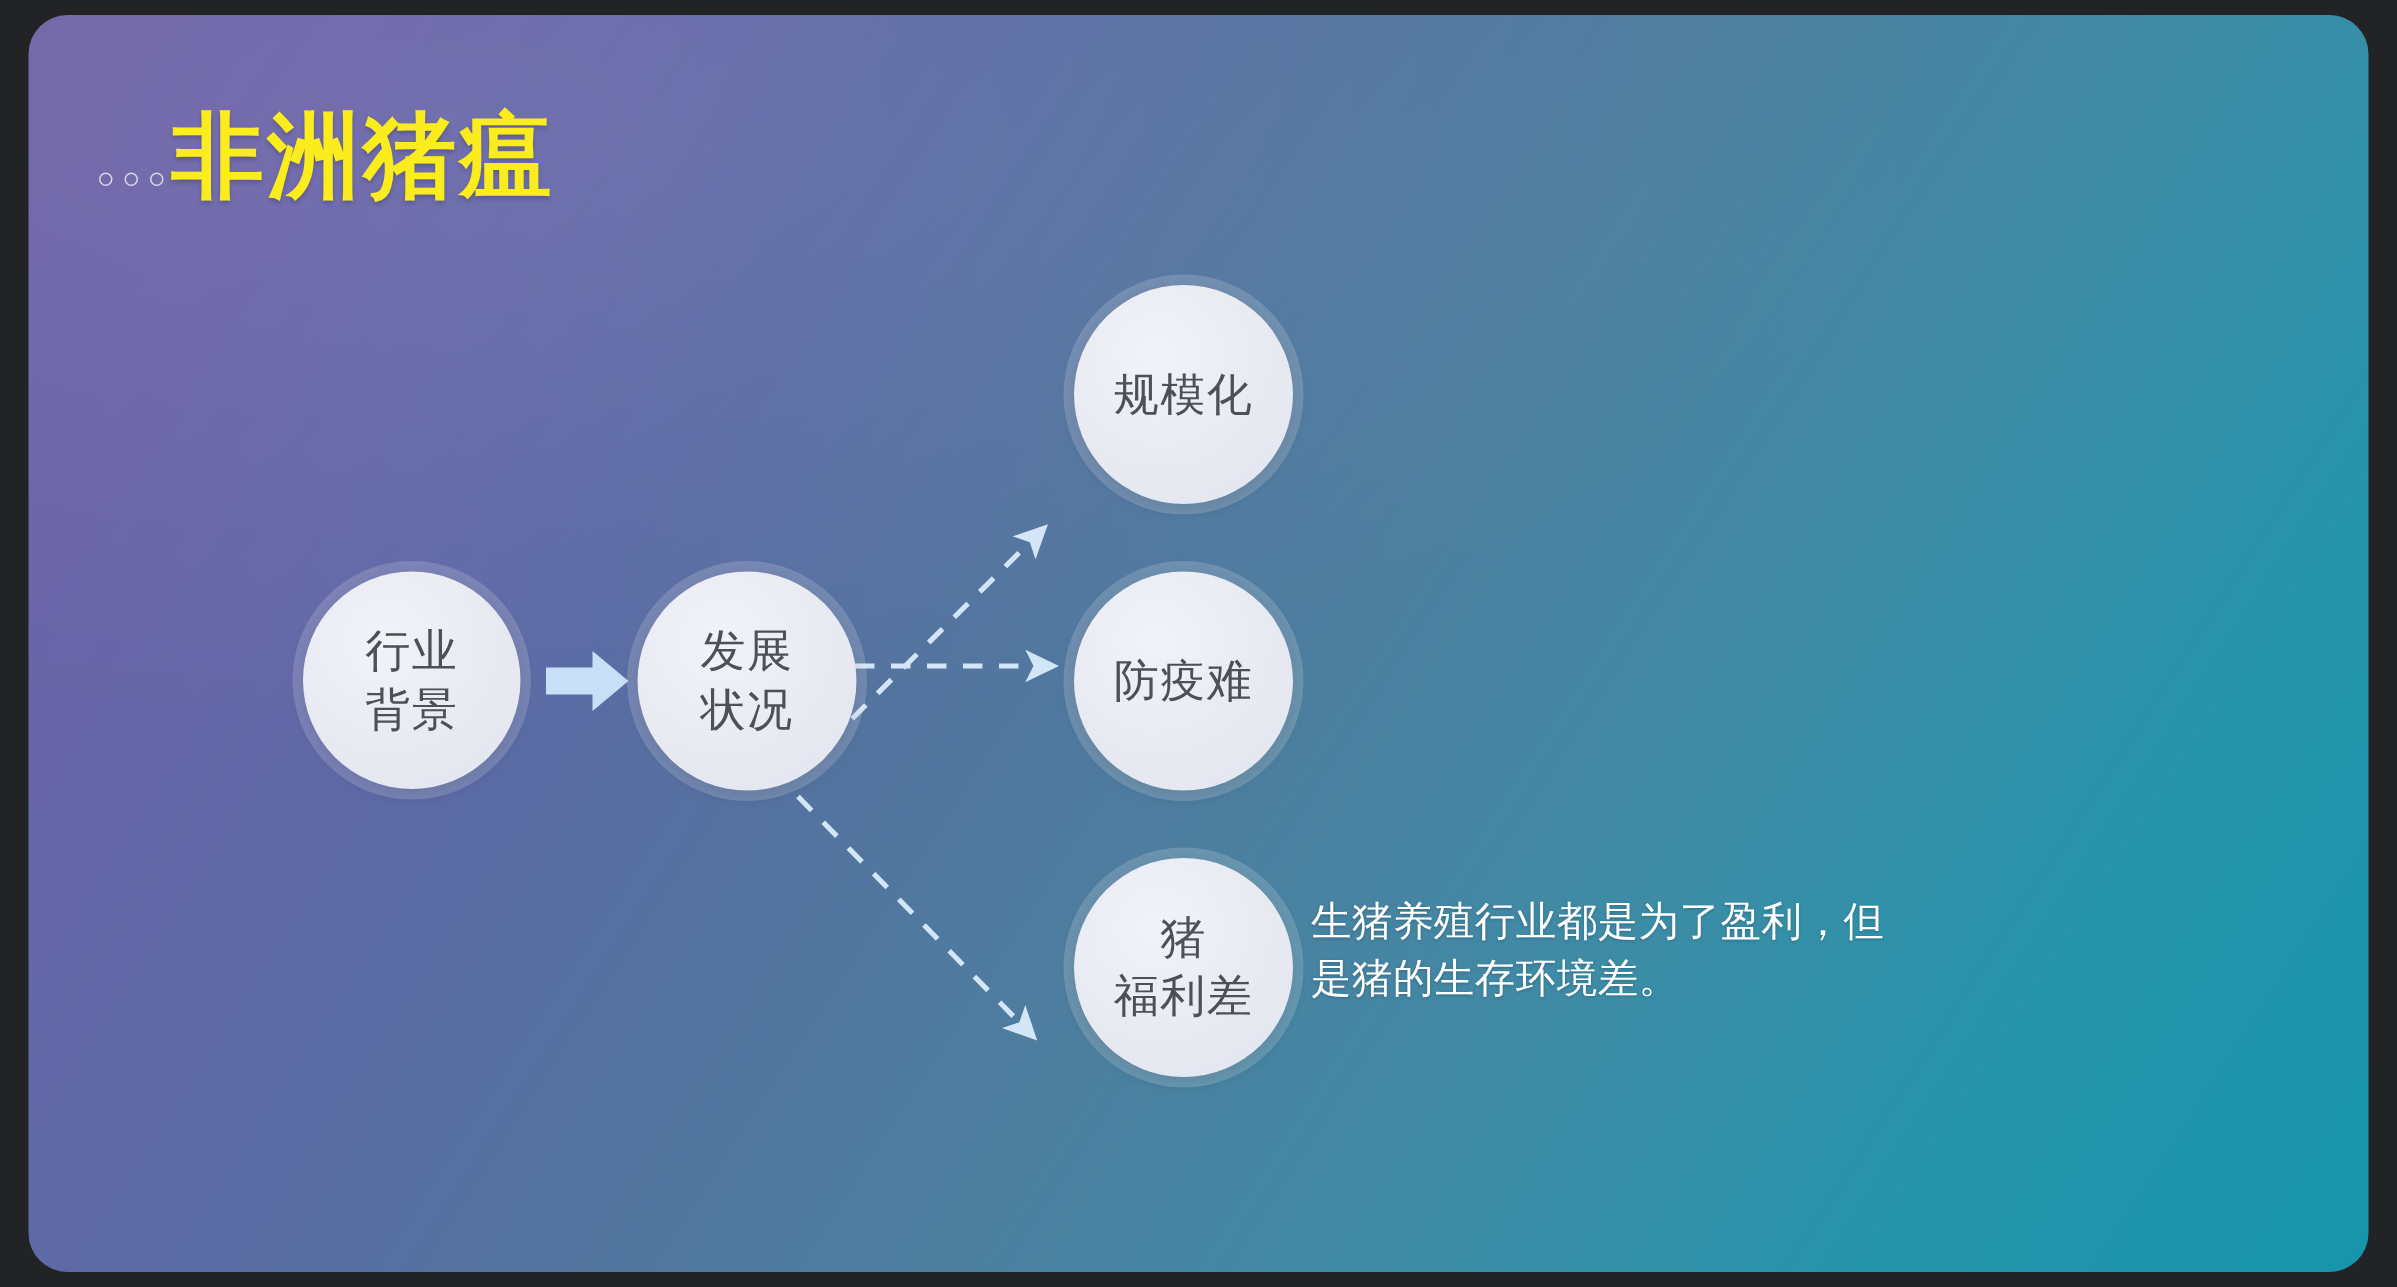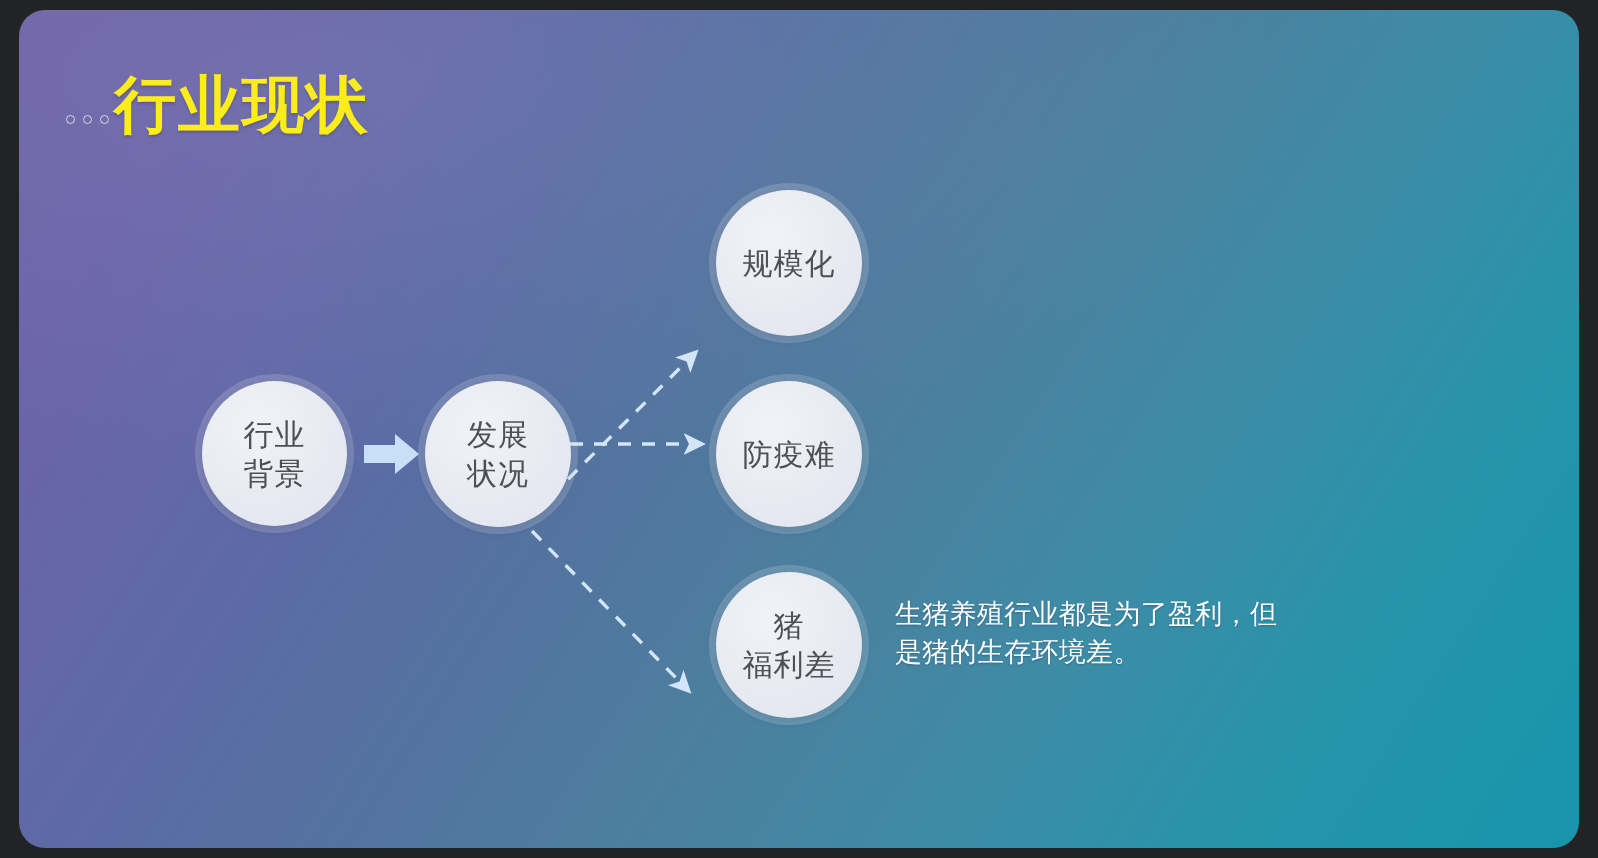--- a/index.html
+++ b/index.html
@@ -133,35 +133,35 @@
     position: absolute;
     color: #ffffff;
     font-size: 27px;
     line-height: 1.42;
     white-space: pre-line;
     text-shadow: 0 1px 2px rgba(12,30,50,0.28);
     letter-spacing: 0.3px;
   }
   #desc-scale    { left: 853px; top: 214px; width: 620px; }
   #desc-epidemic { left: 853px; top: 386px; width: 680px; }
-  #desc-welfare  { left: 876px; top: 585px; width: 620px; }
+  #desc-welfare  { left: 855px; top: 585px; width: 620px; }
 </style>
 </head>
 <body>
 
 <div id="slide-root">
   <div class="slide">
     <div class="slide-sheen"></div>
 
     <div class="title-dots">
       <span class="dot"></span>
       <span class="dot"></span>
       <span class="dot"></span>
     </div>
-    <div class="slide-title">行业现状</div>
+    <div class="slide-title">非洲猪瘟</div>
 
     <svg class="connector" viewBox="0 0 1560 838" width="1560" height="838">
       <defs>
         <marker id="head-up" markerWidth="7" markerHeight="7" refX="2.2" refY="3.2" orient="auto">
           <path d="M0,0 L6.6,3.2 L0,6.4 L1.6,3.2 Z" fill="#d3e6f8"></path>
         </marker>
         <marker id="head-right" markerWidth="7" markerHeight="7" refX="2.2" refY="3.2" orient="auto">
           <path d="M0,0 L6.6,3.2 L0,6.4 L1.6,3.2 Z" fill="#d3e6f8"></path>
         </marker>
         <marker id="head-down" markerWidth="7" markerHeight="7" refX="2.2" refY="3.2" orient="auto">

